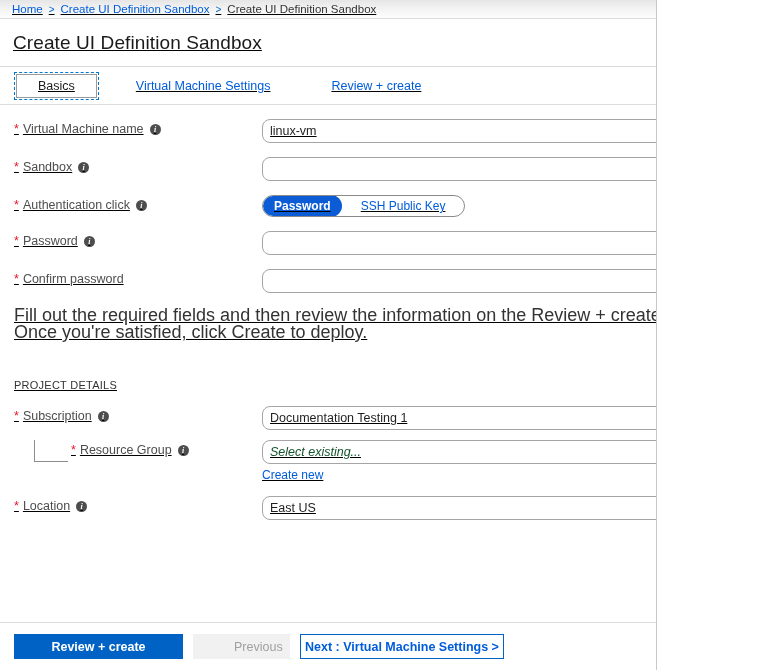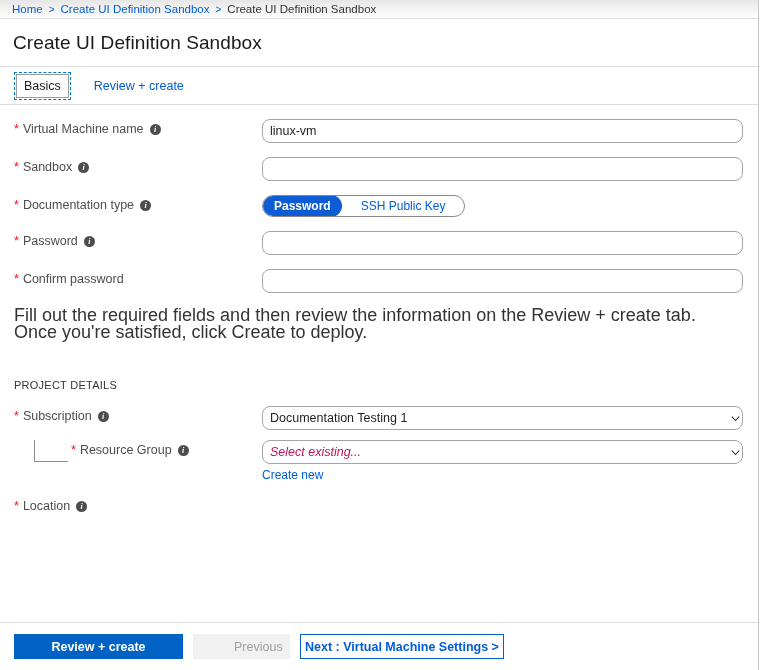--- a/index.html
+++ b/index.html
@@ -6,24 +6,25 @@
   html, body {
     margin: 0; padding: 0;
     width: 761px; height: 670px;
     background: #ffffff;
     font-family: "Liberation Sans", sans-serif;
     -webkit-font-smoothing: antialiased;
   }
 
   #app {
     position: relative;
-    width: 759px; height: 670px;
+    width: 657px; height: 670px;
     overflow: hidden;
     background: #ffffff;
     border-right: 1px solid #c8c8c8;
+    text-decoration: underline;
   }
 
   
   .breadcrumb-bar {
     height: 19px;
     background: linear-gradient(to bottom, #e6e6e6 0%, #f4f4f4 55%, #fdfdfd 100%);
     border-bottom: 1px solid #dcdcdc;
     display: flex;
     align-items: center;
     padding: 0 0 0 12px;
@@ -59,21 +60,21 @@
     display: flex;
     align-items: center;
     padding-left: 16px;
     border-bottom: 1px solid #dcdcdc;
     gap: 0;
   }
   .tab {
     font-size: 12.5px;
     color: #015cda;
     cursor: pointer;
-    padding: 4px 7px;
+    padding: 4px 21px;
     margin-right: 17px;
     white-space: nowrap;
     background: transparent;
     border: 1px solid transparent;
   }
   .tab.active {
     color: #1b1b1b;
     border: 1px solid #9a9a9a;
     outline: 1px dashed #0078d4;
     outline-offset: 1px;
@@ -156,21 +157,21 @@
   .select-box {
     display: flex;
     align-items: center;
     justify-content: space-between;
     cursor: pointer;
     padding: 0 1px 0 7px;
     user-select: none;
   }
   .select-value { color: #1f1f1f; }
   .select-value.placeholder {
-    color: #be185d;
+    color: #14532d;
     font-style: italic;
   }
   .chevron {
     width: 11px; height: 11px;
     flex: 0 0 auto;
     color: #2b2b2b;
   }
 
   
   .toggle {
@@ -300,20 +301,21 @@
     <span class="crumb-sep">&gt;</span>
     <span class="crumb-current">Create UI Definition Sandbox</span>
   </div>
 
   <div class="title-bar">
     <span class="page-title">Create UI Definition Sandbox</span>
   </div>
 
   <div class="tabs">
     <div class="tab active">Basics</div>
+    <div class="tab">Virtual Machine Settings</div>
     <div class="tab">Review + create</div>
   </div>
 
   <div class="form-body">
 
     <div class="row">
       <div class="label-cell">
         <span class="req">*</span>
         <span class="label-text">Virtual Machine name</span>
         <span class="info-icon">i</span>
@@ -330,21 +332,21 @@
         <span class="info-icon">i</span>
       </div>
       <div class="field-cell">
         <input class="txt" type="text" value="" style="">
       </div>
     </div>
 
     <div class="row">
       <div class="label-cell">
         <span class="req">*</span>
-        <span class="label-text">Documentation type</span>
+        <span class="label-text">Authentication click</span>
         <span class="info-icon">i</span>
       </div>
       <div class="field-cell">
         <div class="toggle">
           <span class="toggle-opt selected">Password</span>
           <span class="toggle-opt">SSH Public Key</span>
         </div>
       </div>
     </div>
 
@@ -406,20 +408,28 @@
         <span class="link">Create new</span>
       </div>
     </div>
 
     <div class="row" style="margin-top:14px;">
       <div class="label-cell">
         <span class="req">*</span>
         <span class="label-text">Location</span>
         <span class="info-icon">i</span>
       </div>
+      <div class="field-cell">
+        <div class="select-box">
+          <span class="select-value">East US</span>
+          <svg class="chevron" viewBox="0 0 12 12">
+            <path d="M2 4 L6 8.2 L10 4" fill="none" stroke="currentColor" stroke-width="1.1"></path>
+          </svg>
+        </div>
+      </div>
     </div>
 
   </div>
 
   <div class="footer">
     <button class="btn btn-primary">Review + create</button>
     <button class="btn btn-disabled" disabled="">Previous</button>
     <button class="btn btn-secondary">Next : Virtual Machine Settings &gt;</button>
   </div>
 

